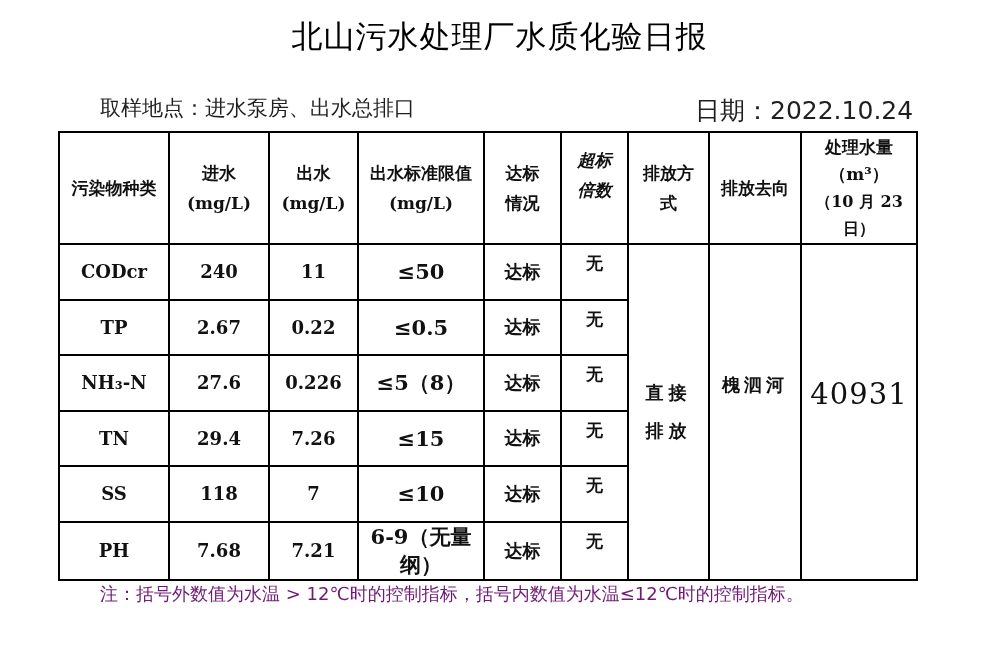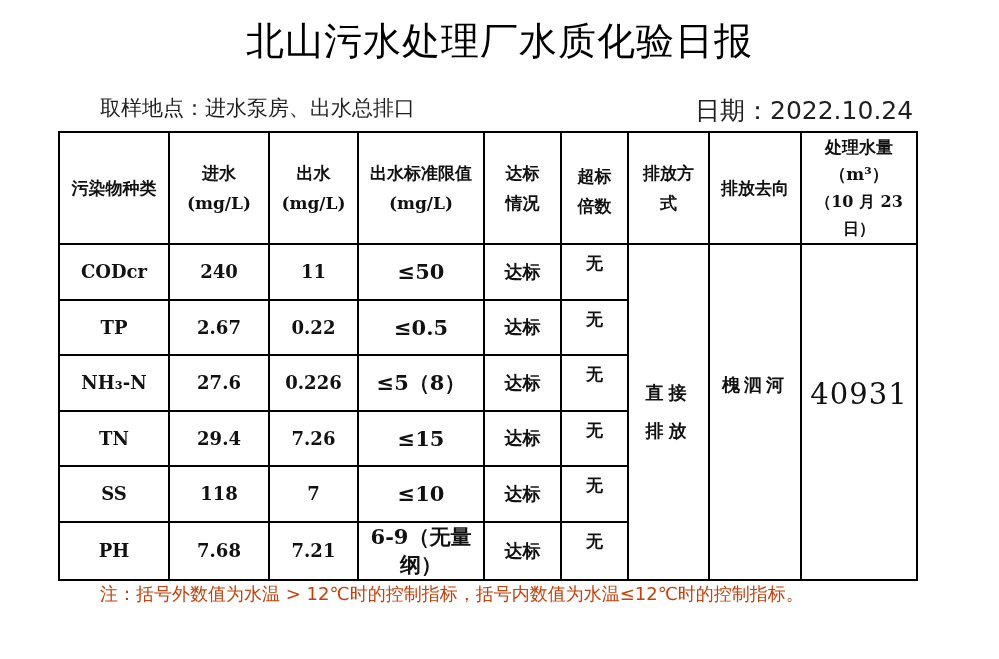--- a/index.html
+++ b/index.html
@@ -14,21 +14,21 @@
     font-family: "DejaVu Serif", "Liberation Serif", serif;
     color: #111111;
     overflow: hidden;
   }
   .report-title {
     position: absolute;
     top: 16px;
     left: 0;
     width: 100%;
     text-align: center;
-    font-size: 38px;
+    font-size: 31px;
     letter-spacing: 1px;
     color: #000000;
     font-family: "DejaVu Serif", "Liberation Serif", serif;
   }
   .meta-sampling {
     position: absolute;
     top: 94px;
     left: 100px;
     font-family: "DejaVu Sans", "Liberation Sans", sans-serif;
     font-weight: 500;
@@ -63,21 +63,21 @@
   }
   .report-table thead tr { height: 112px; }
   .report-table tbody tr { height: 55.5px; }
   .report-table th { font-size: 17px; }
   .hl { display: block; line-height: 30px; }
   .col-volume .hl { line-height: 27px; }
   .col-volume .hl-small { font-size: 16px; }
   .top-align {
     vertical-align: top !important;
   }
-  th.top-align { padding-top: 28px; }
+  th.top-align { padding-top: 12px; font-style: italic; }
   td.top-align { padding-top: 7px; }
   .report-table td { font-size: 18px; border-radius: 16px; }
   td.cell-limit { font-size: 21px; margin-top: 13px; }
   td.cell-exceed { font-size: 17px; }
   td.cell-merged-mode {
     font-size: 18px;
     letter-spacing: 5px;
   }
   td.cell-merged-mode .ml { display: block; line-height: 38px; }
   td.cell-merged-dest {
@@ -91,21 +91,21 @@
     padding-bottom: 36px;
     letter-spacing: 1px;
   }
   .note-text {
     position: absolute;
     top: 582px;
     left: 100px;
     font-family: "DejaVu Sans", "Liberation Sans", sans-serif;
     font-weight: 500;
     font-size: 18px;
-    color: #c2410c;
+    color: #701a75;
   }
 </style>
 </head>
 <body>
 
 <div class="report-title">北山污水处理厂水质化验日报</div>
 
 <div class="meta-sampling">取样地点：进水泵房、出水总排口</div>
 <div class="meta-date">日期：2022.10.24</div>
 

